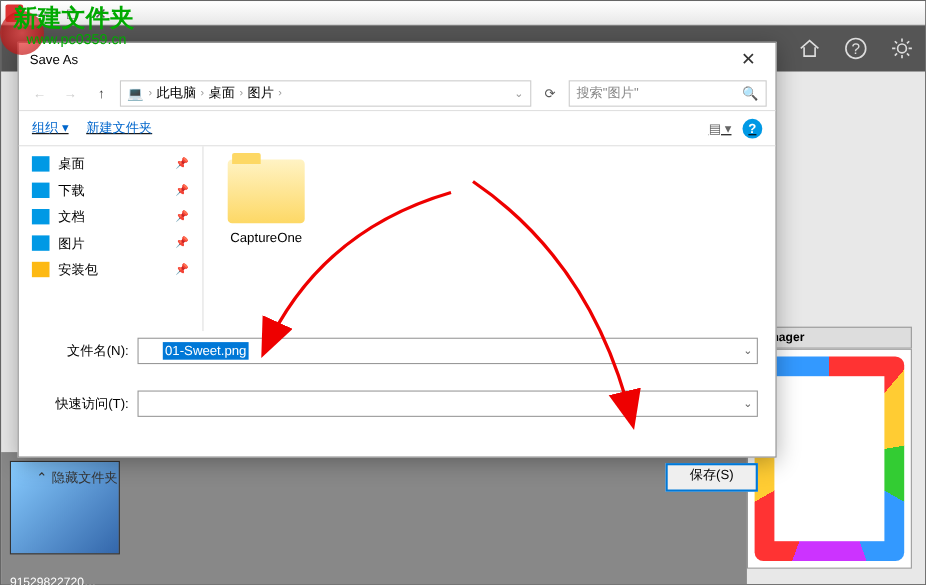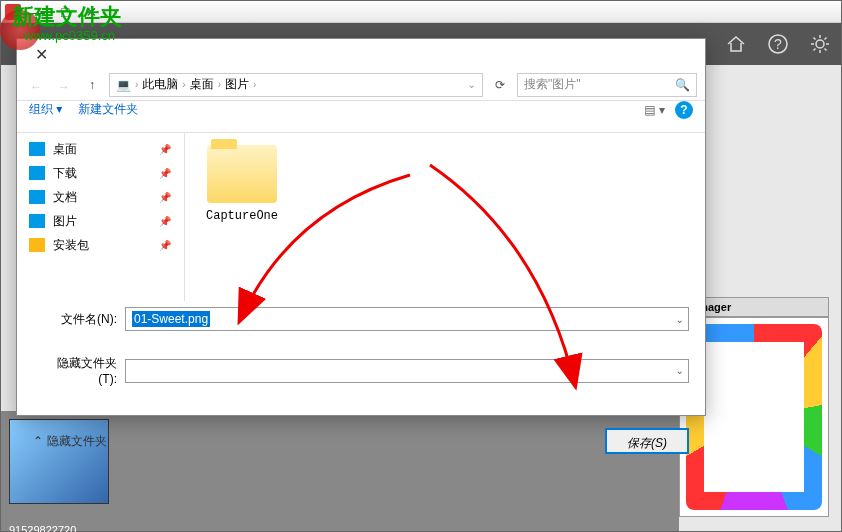--- a/index.html
+++ b/index.html
@@ -36,55 +36,55 @@
 
 .dlg-nav { height: 32px; display: flex; align-items: center; padding: 0 8px; gap: 6px; border-bottom: 1px solid #e0e0e0; }
 .nav-arrow { width: 22px; height: 22px; display: flex; align-items: center; justify-content: center; color: #ccc; }
 .nav-arrow.active { color: #333; }
 .breadcrumb { flex: 1; display: flex; align-items: center; gap: 4px; border: 1px solid #ccc; height: 24px; padding: 0 6px; font-size: 12px; }
 .bc-sep { color: #999; font-size: 10px; }
 .refresh { width: 22px; color: #555; text-align: center; }
 .search-box { width: 180px; height: 24px; border: 1px solid #ccc; padding: 0 6px; display: flex; align-items: center; gap: 6px; color: #888; }
 .search-box .search-ico { color: #888; }
 
-.dlg-toolbar { height: 32px; display: flex; align-items: flex-start; padding: 0 12px; gap: 16px; border-bottom: 1px solid #e0e0e0; }
+.dlg-toolbar { height: 32px; display: flex; align-items: center; padding: 0 12px; gap: 16px; border-bottom: 1px solid #e0e0e0; text-decoration: underline; }
 .dlg-toolbar .link { color: #0066cc; font-size: 12px; }
 .dlg-toolbar .spacer { flex: 1; }
 .view-icons { display: flex; gap: 10px; align-items: center; }
 .help-ico { width: 18px; height: 18px; background: #0099e5; color: #fff; border-radius: 50%; display: flex; align-items: center; justify-content: center; font-size: 12px; font-weight: bold; }
 
 .dlg-body { display: flex; height: 168px; }
 .dlg-sidebar { width: 168px; border-right: 1px solid #e0e0e0; padding: 4px 0; overflow: hidden; }
 .sb-item { display: flex; align-items: center; gap: 8px; height: 24px; padding: 0 12px; font-size: 12px; }
 .sb-icon { width: 16px; height: 14px; }
 .sb-pin { color: #888; font-size: 10px; margin-left: auto; }
 .ico-star { background: #0099e5; clip-path: polygon(50% 0%, 61% 35%, 98% 35%, 68% 57%, 79% 91%, 50% 70%, 21% 91%, 32% 57%, 2% 35%, 39% 35%); }
 .ico-desktop { background: #0099e5; }
 .ico-download { background: #0099e5; }
 .ico-doc { background: #0099e5; }
 .ico-pic { background: #0099e5; }
 .ico-folder { background: #fdb913; }
 
 .dlg-content { flex: 1; padding: 12px; }
-.folder-item { width: 90px; text-align: center; font-family: Liberation Mono, monospace; }
+.folder-item { width: 90px; text-align: center; }
 .folder-icon { width: 70px; height: 58px; background: linear-gradient(#fff3c4, #fdd865); border-radius: 4px; margin: 0 auto 6px; position: relative; }
 .folder-tab { position: absolute; top: -6px; left: 4px; width: 26px; height: 10px; background: #fdd865; border-radius: 2px 2px 0 0; }
 .folder-label { font-size: 12px; }
 
 .dlg-fields { padding: 6px 16px 10px 30px; }
 .field-row { display: flex; align-items: center; margin-bottom: 24px; gap: 8px; }
 .field-label { width: 70px; text-align: right; font-size: 12px; }
-.field-input { flex: 1; height: 24px; border: 1px solid #999; padding: 0 6px; font-size: 12px; display: flex; align-items: center; position: relative; }
+.field-input { flex: 1; height: 24px; border: 1px solid #999; padding: 0 22px; font-size: 12px; display: flex; align-items: center; position: relative; }
 .filename-val { background: #0078d7; color: #fff; padding: 1px 2px; }
 .field-dd { position: absolute; right: 4px; color: #666; font-size: 10px; }
 
 .dlg-footer { display: flex; align-items: center; padding: 8px 16px; gap: 12px; }
 .hide-folders { display: flex; align-items: center; gap: 4px; font-size: 12px; color: #333; }
 .dlg-footer .spacer { flex: 1; }
-.dlg-btn { min-width: 84px; height: 26px; border: 1px solid #999; background: #efefef; font-size: 12px; display: flex; align-items: flex-end; justify-content: center; font-style: italic; }
+.dlg-btn { min-width: 84px; height: 26px; border: 1px solid #999; background: #efefef; font-size: 12px; display: flex; align-items: flex-start; justify-content: center; }
 .dlg-btn.primary { border: 2px solid #0078d7; }
 
 .watermark { position: absolute; top: 2px; left: 12px; font-size: 22px; font-weight: bold; color: #0a0; z-index: 50; pointer-events: none; }
 .watermark-sub { position: absolute; top: 28px; left: 24px; font-size: 13px; color: #0a0; z-index: 50; pointer-events: none; }
 .wm-logo { position: absolute; top: 10px; left: 0; width: 40px; height: 40px; background: radial-gradient(circle, #f44, #a00); border-radius: 50%; z-index: 49; opacity: 0.7; }
 
 .arrow { position: absolute; z-index: 100; }
 .arrow svg { overflow: visible; }
 </style>
 </head>
@@ -158,20 +158,21 @@
   <div class="preview-strip">
     <div class="thumb-item">
       <div class="thumb-img"></div>
       <div class="thumb-label">91529822720…</div>
     </div>
   </div>
 </div>
 
 <div class="save-dialog">
   <div class="dlg-titlebar">
+    <span class="dlg-title">Save As</span>
     <span class="dlg-close">✕</span>
   </div>
 
   <div class="dlg-nav">
     <span class="nav-arrow">←</span>
     <span class="nav-arrow">→</span>
     <span class="nav-arrow active">↑</span>
     <div class="breadcrumb">
       <span>💻</span>
       <span class="bc-sep">›</span>
@@ -242,21 +243,21 @@
 
   <div class="dlg-fields">
     <div class="field-row">
       <span class="field-label">文件名(N):</span>
       <div class="field-input">
         <span class="filename-val">01-Sweet.png</span>
         <span class="field-dd">⌄</span>
       </div>
     </div>
     <div class="field-row">
-      <span class="field-label">隐藏文件夹(T):</span>
+      <span class="field-label">快速访问(T):</span>
       <div class="field-input">
         <span class="field-dd">⌄</span>
       </div>
     </div>
   </div>
 
   <div class="dlg-footer">
     <span class="hide-folders">
       <span>⌃</span>
       <span>隐藏文件夹</span>

